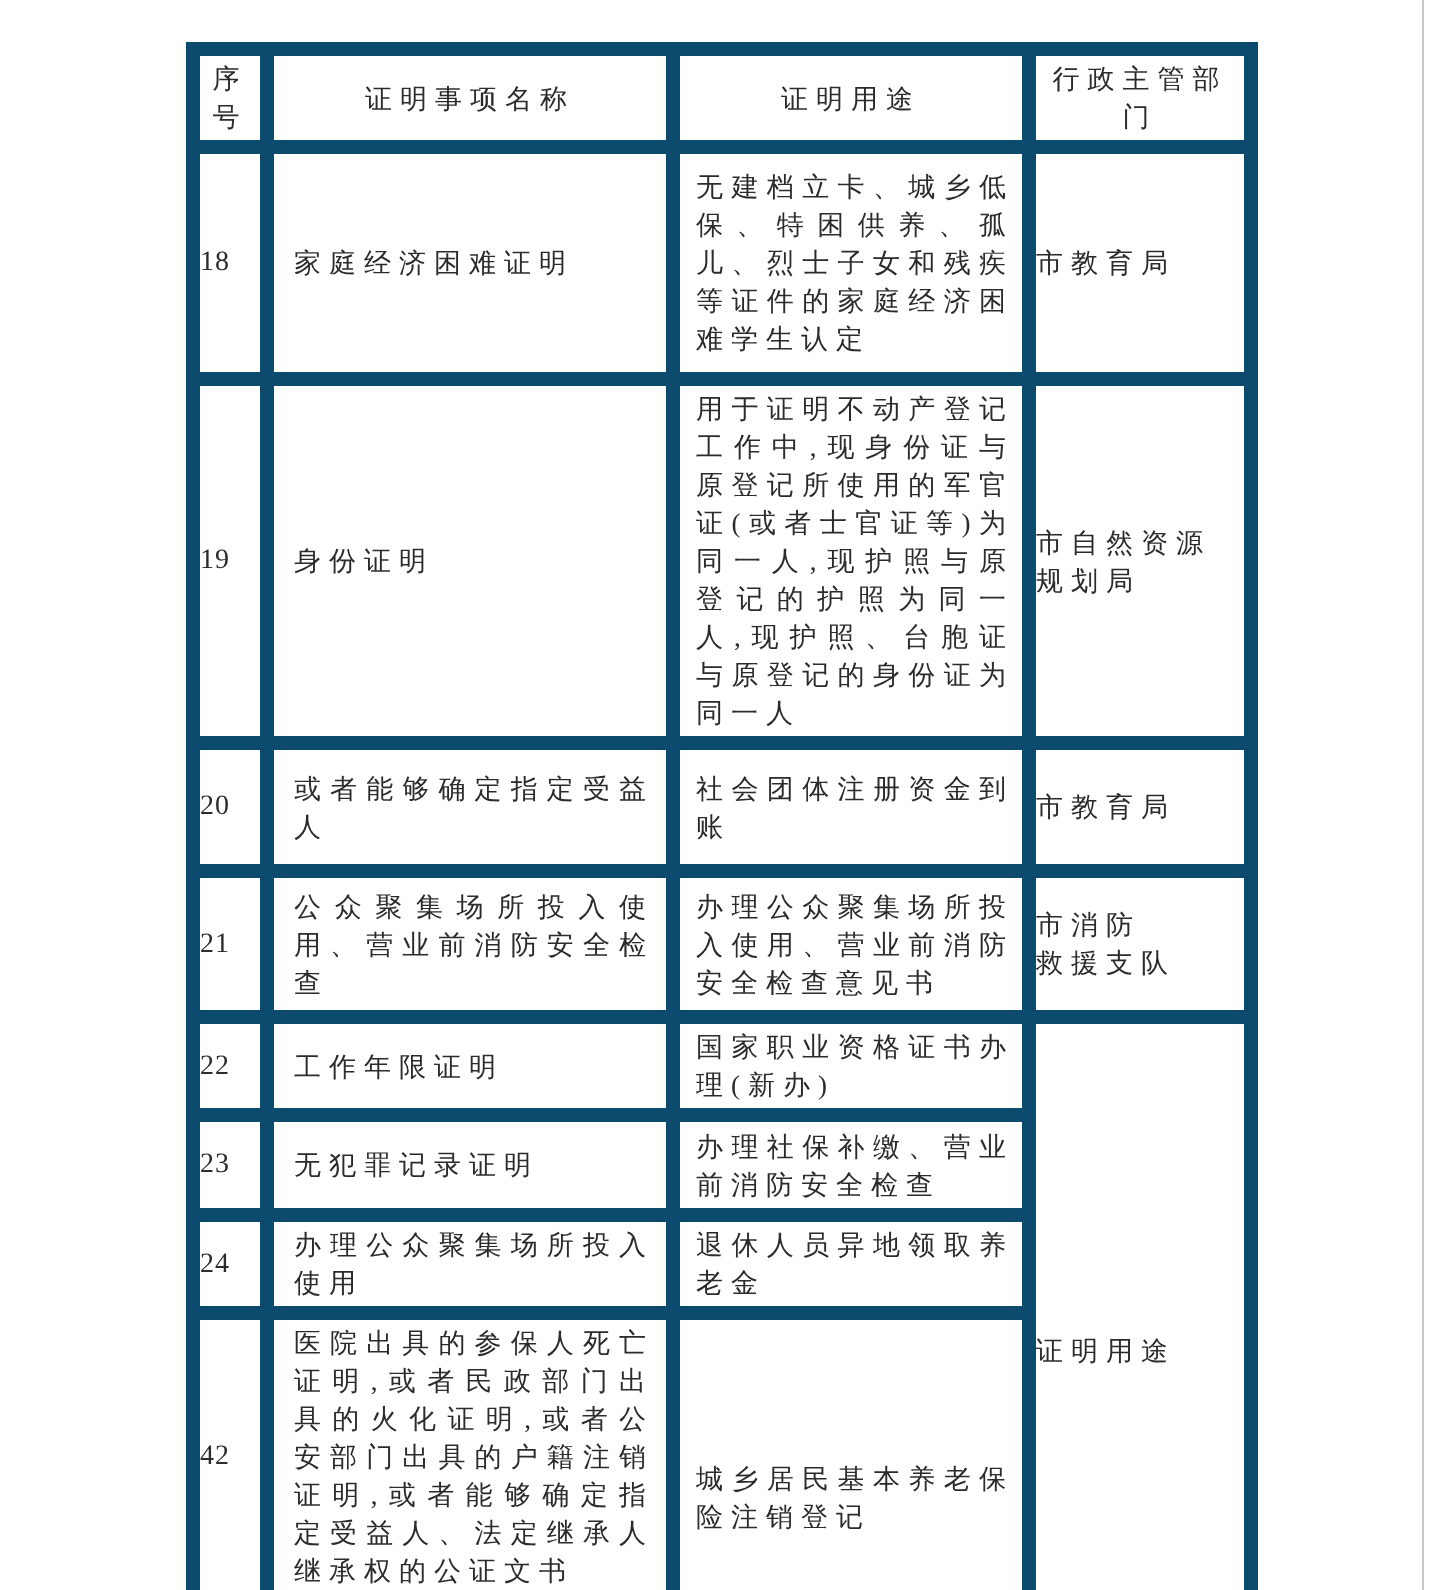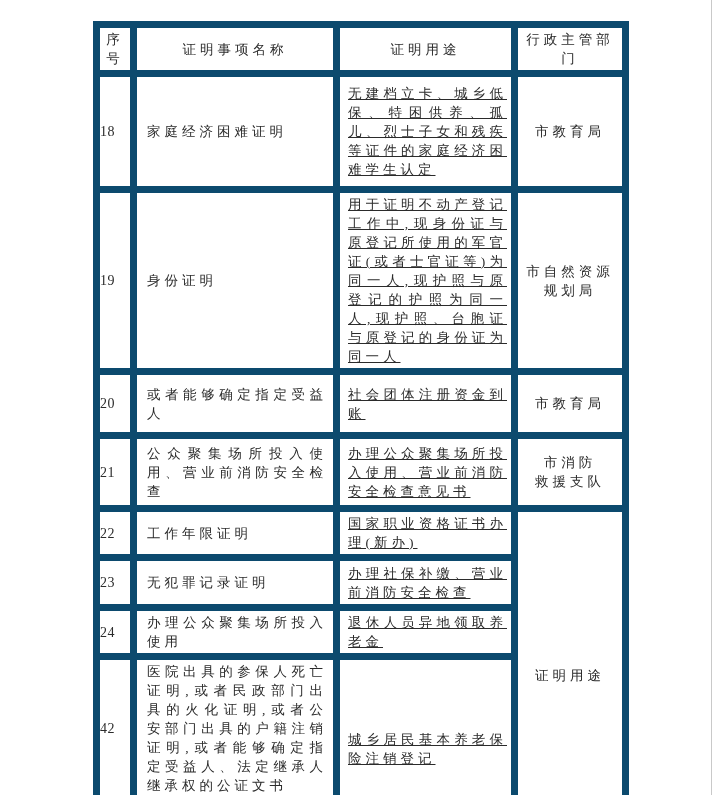--- a/index.html
+++ b/index.html
@@ -38,24 +38,22 @@
     letter-spacing:0.5px !important;
     font-size:14px !important;
   }
   .c-name{
     text-align:justify;
     padding:2px 6px 2px 10px !important;
   }
   .c-purpose{
     text-align:justify;
     padding:2px 4px 2px 8px !important;
-    text-decoration:underline;
   }
   .c-dept{
-    text-align:center;
     white-space:pre-line;
   }
 </style>
 </head>
 <body>
 
 <table class="tbl">
   <colgroup>
     <col style="width:37px">
     <col style="width:203px">

